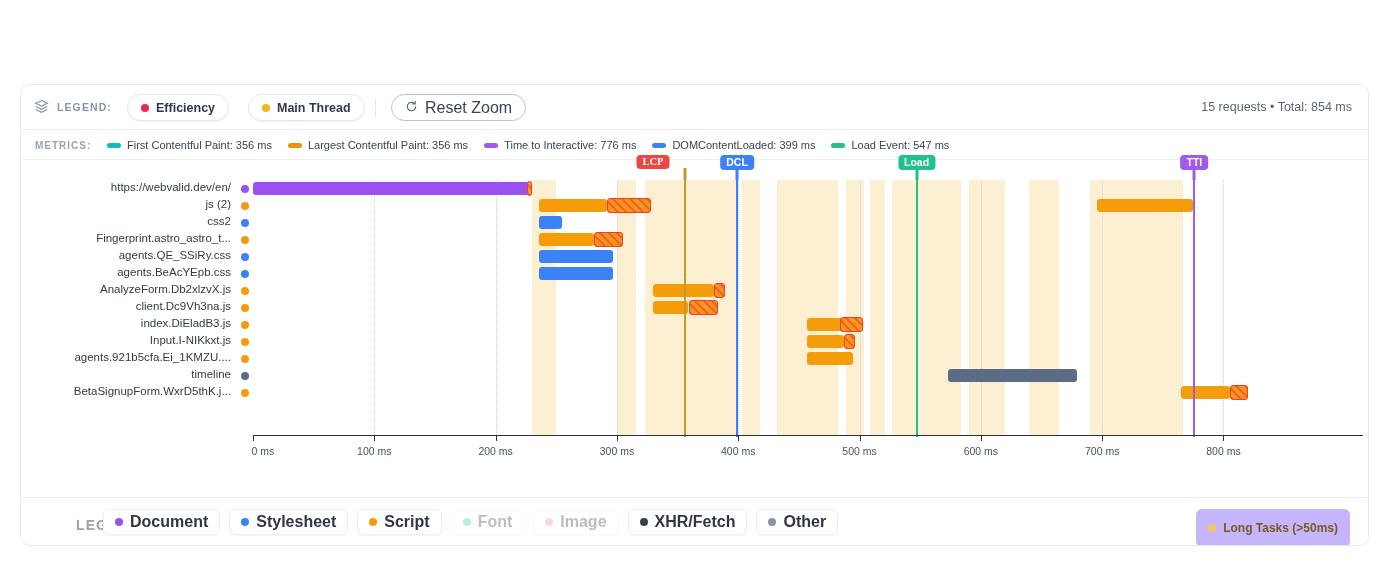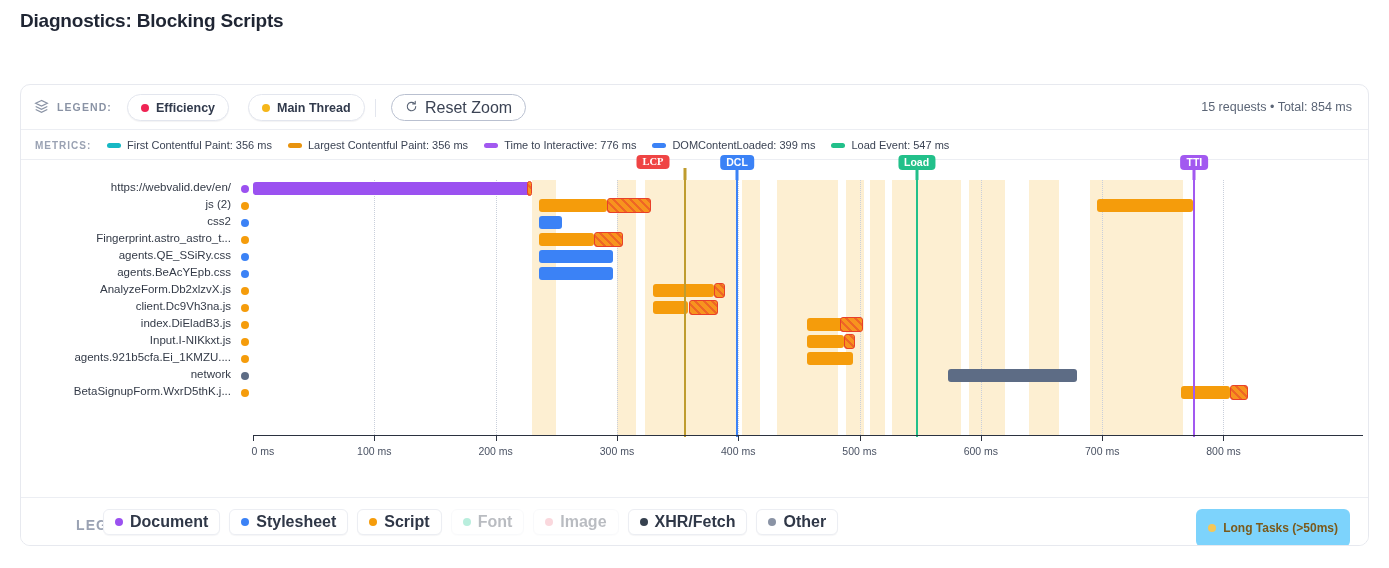--- a/index.html
+++ b/index.html
@@ -169,30 +169,29 @@
     font-size: 16px; font-weight: bold; color: #2f3747;
     box-shadow: 0 1px 1px rgba(20,25,40,.04);
     white-space: nowrap;
   }
   .legend-chip .dot { width: 8px; height: 8px; border-radius: 50%; flex: none; }
   .legend-chip.dim { opacity: .33; }
   #legend-longtasks {
     position: absolute; right: 18px; top: 11px;
     display: flex; align-items: center; gap: 7px;
     height: 38px; padding: 0 12px;
-    border-radius: 6px; background: #7dd3fc;
+    border-radius: 6px; background: #c4b5fd;
     font-size: 12px; color: #7a5a1c; font-weight: bold;
   }
 </style>
 </head>
 <body>
 
 <div id="page">
 
-  <div class="page-title">Diagnostics: Blocking Scripts</div>
 
   <div class="card">
 
     <div class="toolbar">
       <span class="layers-icon">
         <svg width="15" height="15" viewBox="0 0 16 16" fill="none" stroke="#8a93a5" stroke-width="1.3">
           <path d="M8 1.6 1.8 4.6 8 7.6l6.2-3z"></path>
           <path d="M1.8 8 8 11 14.2 8"></path>
           <path d="M1.8 11.2 8 14.2l6.2-3"></path>
         </svg>
@@ -267,21 +266,21 @@
           <div class="row-label" style="top: 103px;">AnalyzeForm.Db2xlzvX.js</div>
           <div class="row-dot" style="top: 107px; background: rgb(245, 156, 11);"></div>
           <div class="row-label" style="top: 120px;">client.Dc9Vh3na.js</div>
           <div class="row-dot" style="top: 124px; background: rgb(245, 156, 11);"></div>
           <div class="row-label" style="top: 137px;">index.DiEladB3.js</div>
           <div class="row-dot" style="top: 141px; background: rgb(245, 156, 11);"></div>
           <div class="row-label" style="top: 154px;">Input.I-NIKkxt.js</div>
           <div class="row-dot" style="top: 158px; background: rgb(245, 156, 11);"></div>
           <div class="row-label" style="top: 171px;">agents.921b5cfa.Ei_1KMZU....</div>
           <div class="row-dot" style="top: 175px; background: rgb(245, 156, 11);"></div>
-          <div class="row-label" style="top: 188px;">network</div>
+          <div class="row-label" style="top: 188px;">timeline</div>
           <div class="row-dot" style="top: 192px; background: rgb(93, 108, 133);"></div>
           <div class="row-label" style="top: 205px;">BetaSignupForm.WxrD5thK.j...</div>
           <div class="row-dot" style="top: 209px; background: rgb(245, 156, 11);"></div>
         </div>
       <div class="plot" id="plot">
         <div class="plot-bg" id="plot-bg">
             <div class="band" style="left: 279.016px; width: 24.2623px;"></div>
             <div class="band" style="left: 363.934px; width: 19.4098px;"></div>
             <div class="band" style="left: 391.836px; width: 93.4098px;"></div>
             <div class="band" style="left: 488.885px; width: 18.1967px;"></div>

